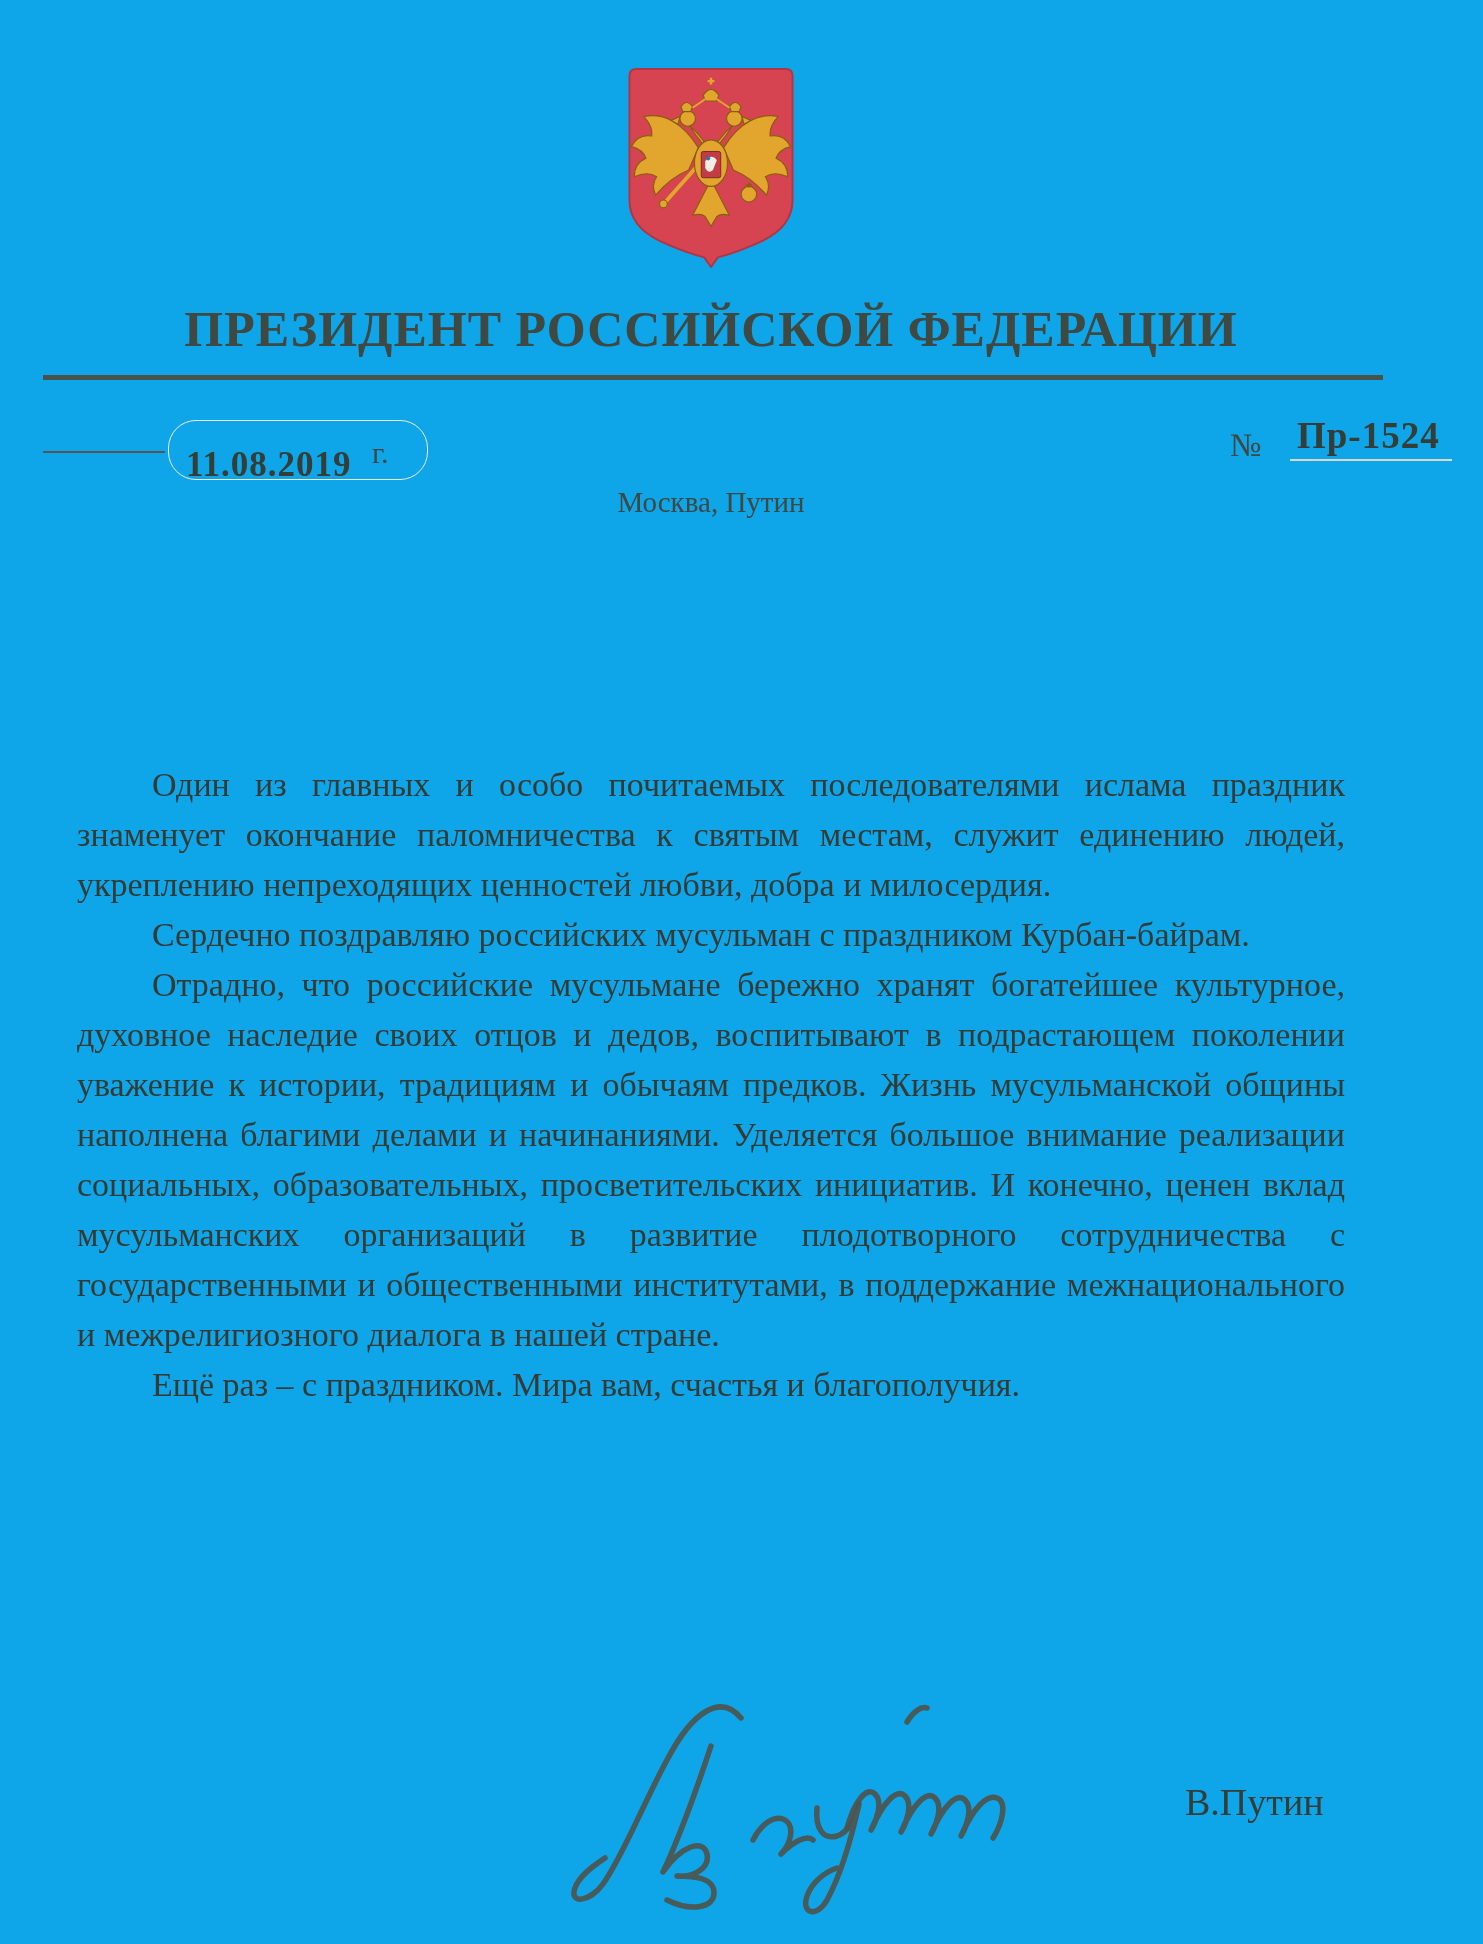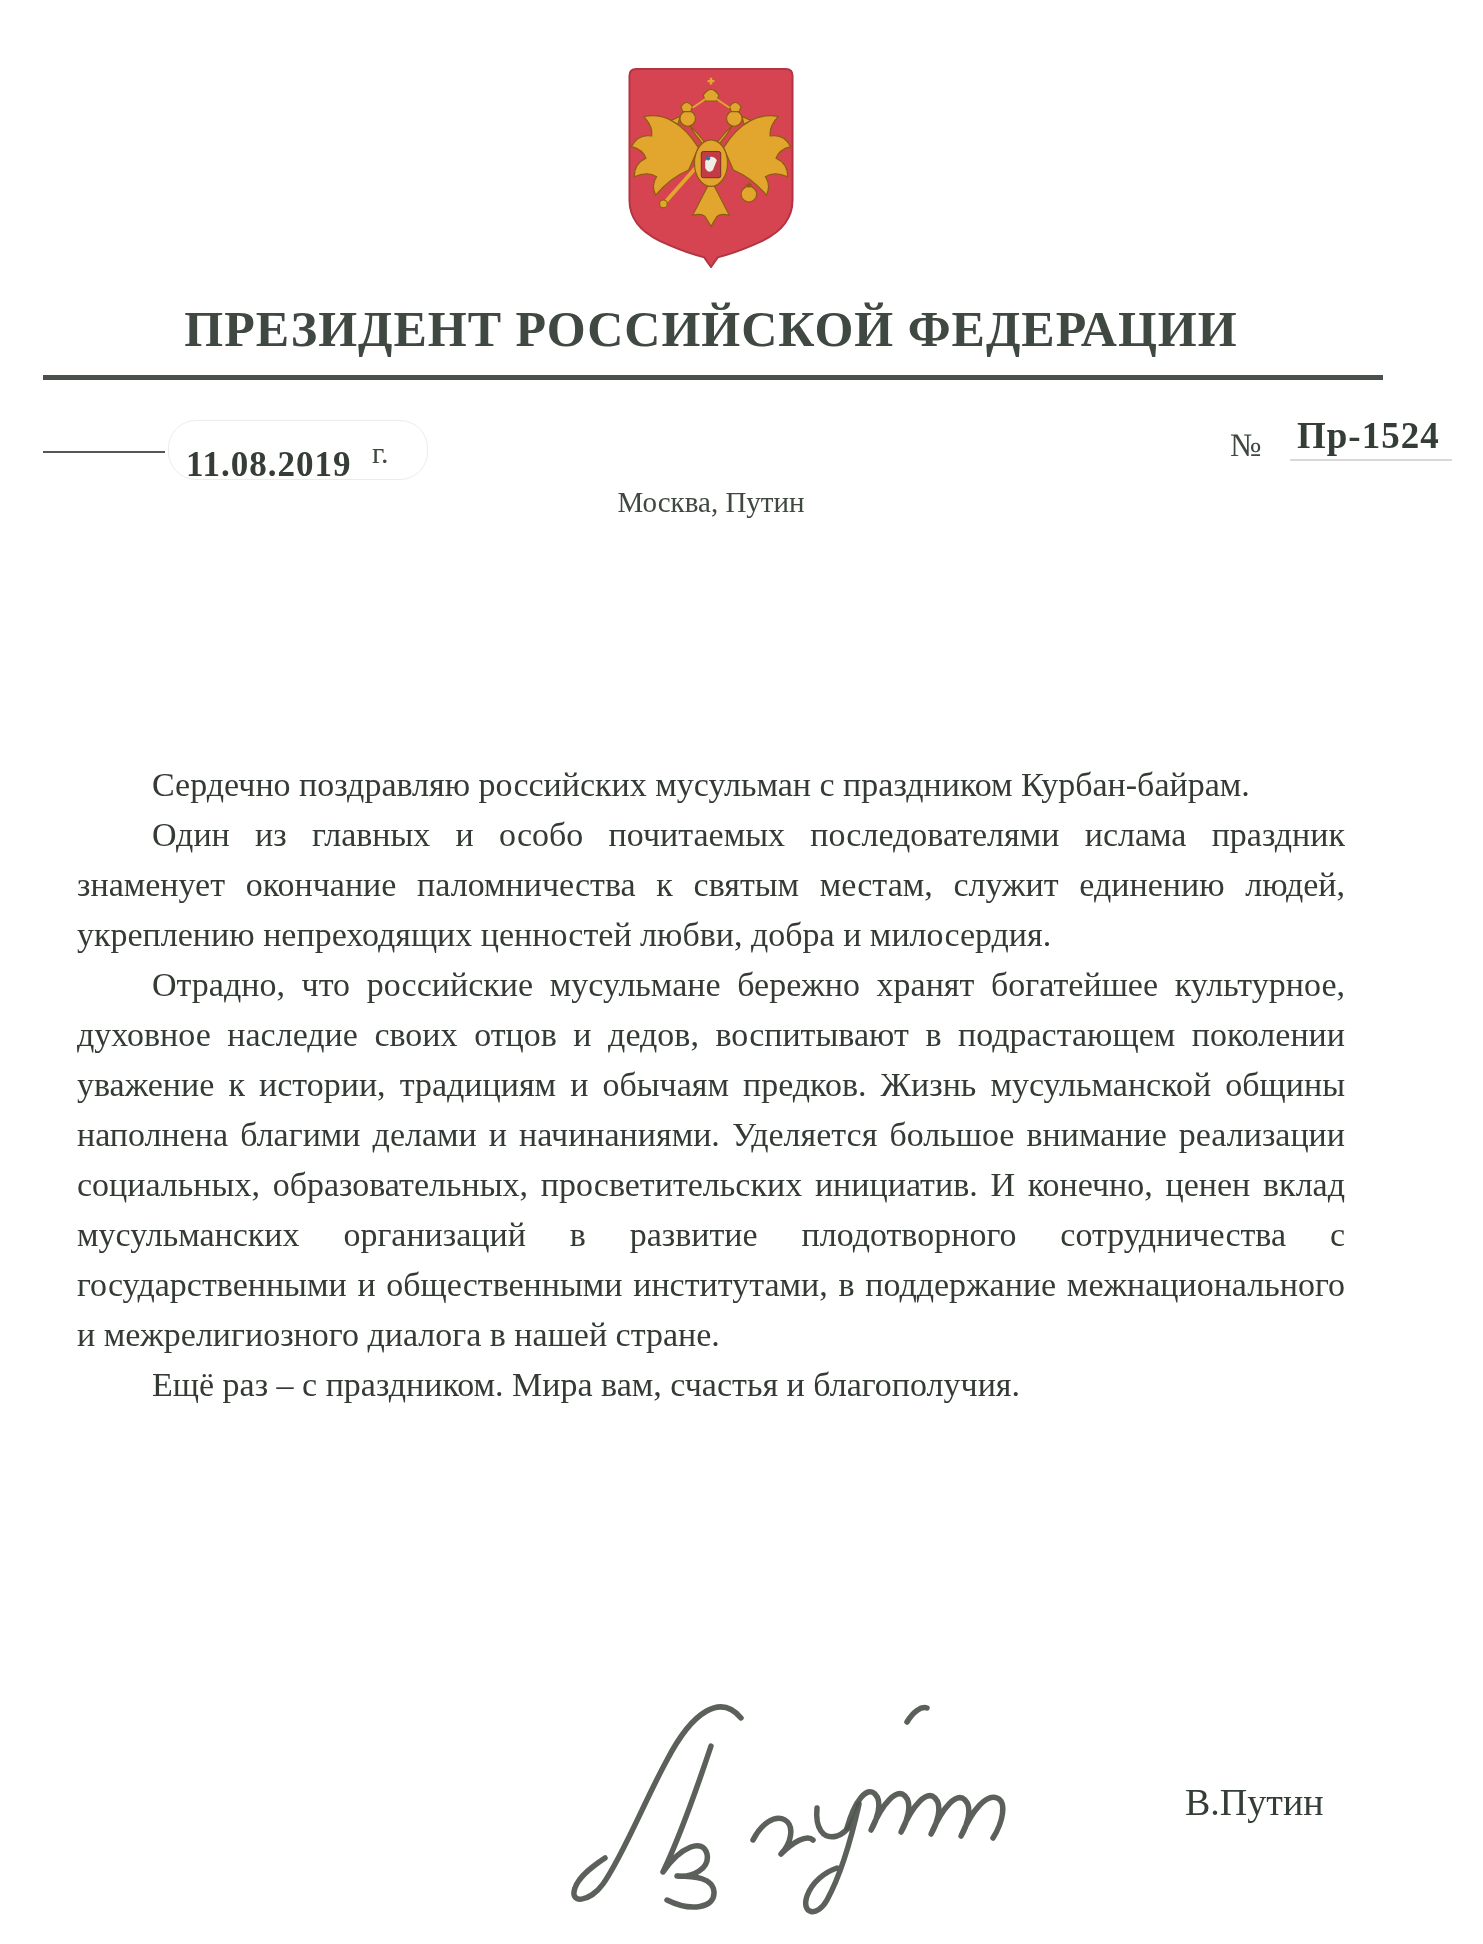--- a/index.html
+++ b/index.html
@@ -13,21 +13,21 @@
     --rider-red:#c23b45;
     --rider-white:#f0ede4;
     --rider-blue:#3a6ca8;
     --sig:#4d544c;
     --faint:#d8d8d8;
   }
   html,body{margin:0;padding:0;background:#9a9a9a;}
   #sheet{
     position:relative;
     width:1483px;height:1944px;
-    background:#ffffff;
+    background:#0ea5e9;
     font-family:"Liberation Serif","DejaVu Serif",serif;
     color:var(--ink);
     overflow:hidden;
   }
   .abs{position:absolute;}
   #emblem{left:627px;top:68px;width:168px;height:200px;}
   #letterhead-title{
     left:77px;top:300px;width:1268px;
     text-align:center;
     font-size:50px;letter-spacing:1px;font-weight:600;
@@ -111,22 +111,22 @@
   <div id="date-value" class="abs">11.08.2019</div>
   <div id="date-suffix" class="abs">г.</div>
   <div id="number-sign" class="abs">№</div>
   <div id="number-value" class="abs">Пр-1524</div>
   <div id="number-underline" class="abs"></div>
 
   <div id="place-line" class="abs">Москва, Путин</div>
 
 
   <div id="letter-body" class="abs">
+      <p>Один из главных и особо почитаемых последователями ислама праздник знаменует окончание паломничества к святым местам, служит единению людей, укреплению непреходящих ценностей любви, добра и милосердия.</p>
       <p>Сердечно поздравляю российских мусульман с праздником Курбан-байрам.</p>
-      <p>Один из главных и особо почитаемых последователями ислама праздник знаменует окончание паломничества к святым местам, служит единению людей, укреплению непреходящих ценностей любви, добра и милосердия.</p>
       <p>Отрадно, что российские мусульмане бережно хранят богатейшее культурное, духовное наследие своих отцов и дедов, воспитывают в подрастающем поколении уважение к истории, традициям и обычаям предков. Жизнь мусульманской общины наполнена благими делами и начинаниями. Уделяется большое внимание реализации социальных, образовательных, просветительских инициатив. И конечно, ценен вклад мусульманских организаций в развитие плодотворного сотрудничества с государственными и общественными институтами, в поддержание межнационального и межрелигиозного диалога в нашей стране.</p>
       <p>Ещё раз – с праздником. Мира вам, счастья и благополучия.</p>
     </div>
 
   <svg id="signature-svg" class="abs" viewBox="0 0 500 235" xmlns="http://www.w3.org/2000/svg">
     <path class="sig-stroke" d="M196,30 C176,6 148,22 122,72 C100,112 78,168 58,196 C44,215 24,216 30,200 C34,188 48,178 60,170"></path>
     <path class="sig-stroke" d="M166,58 C152,100 136,146 118,184 C136,158 158,150 162,166 C165,180 148,190 132,188 C150,188 168,190 169,204 C170,220 146,224 122,212"></path>
     <path class="sig-stroke" d="M208,152 C216,136 230,126 240,132 C250,138 246,156 236,166 C248,154 262,146 268,152"></path>
     <path class="sig-stroke" d="M272,120 C270,140 278,152 292,148 C304,144 312,128 314,116 C306,152 294,190 282,212 C272,230 256,226 262,208 C267,194 280,184 292,180"></path>
     <path class="sig-stroke" d="M302,140 C310,112 322,98 330,106 C338,114 332,132 326,142 C338,114 352,100 360,108 C368,116 362,134 356,144 C368,116 382,102 390,110 C398,118 392,136 386,146 C398,118 412,104 420,112 C428,120 422,138 416,148 C428,120 442,106 452,110 C462,114 458,134 448,150"></path>

